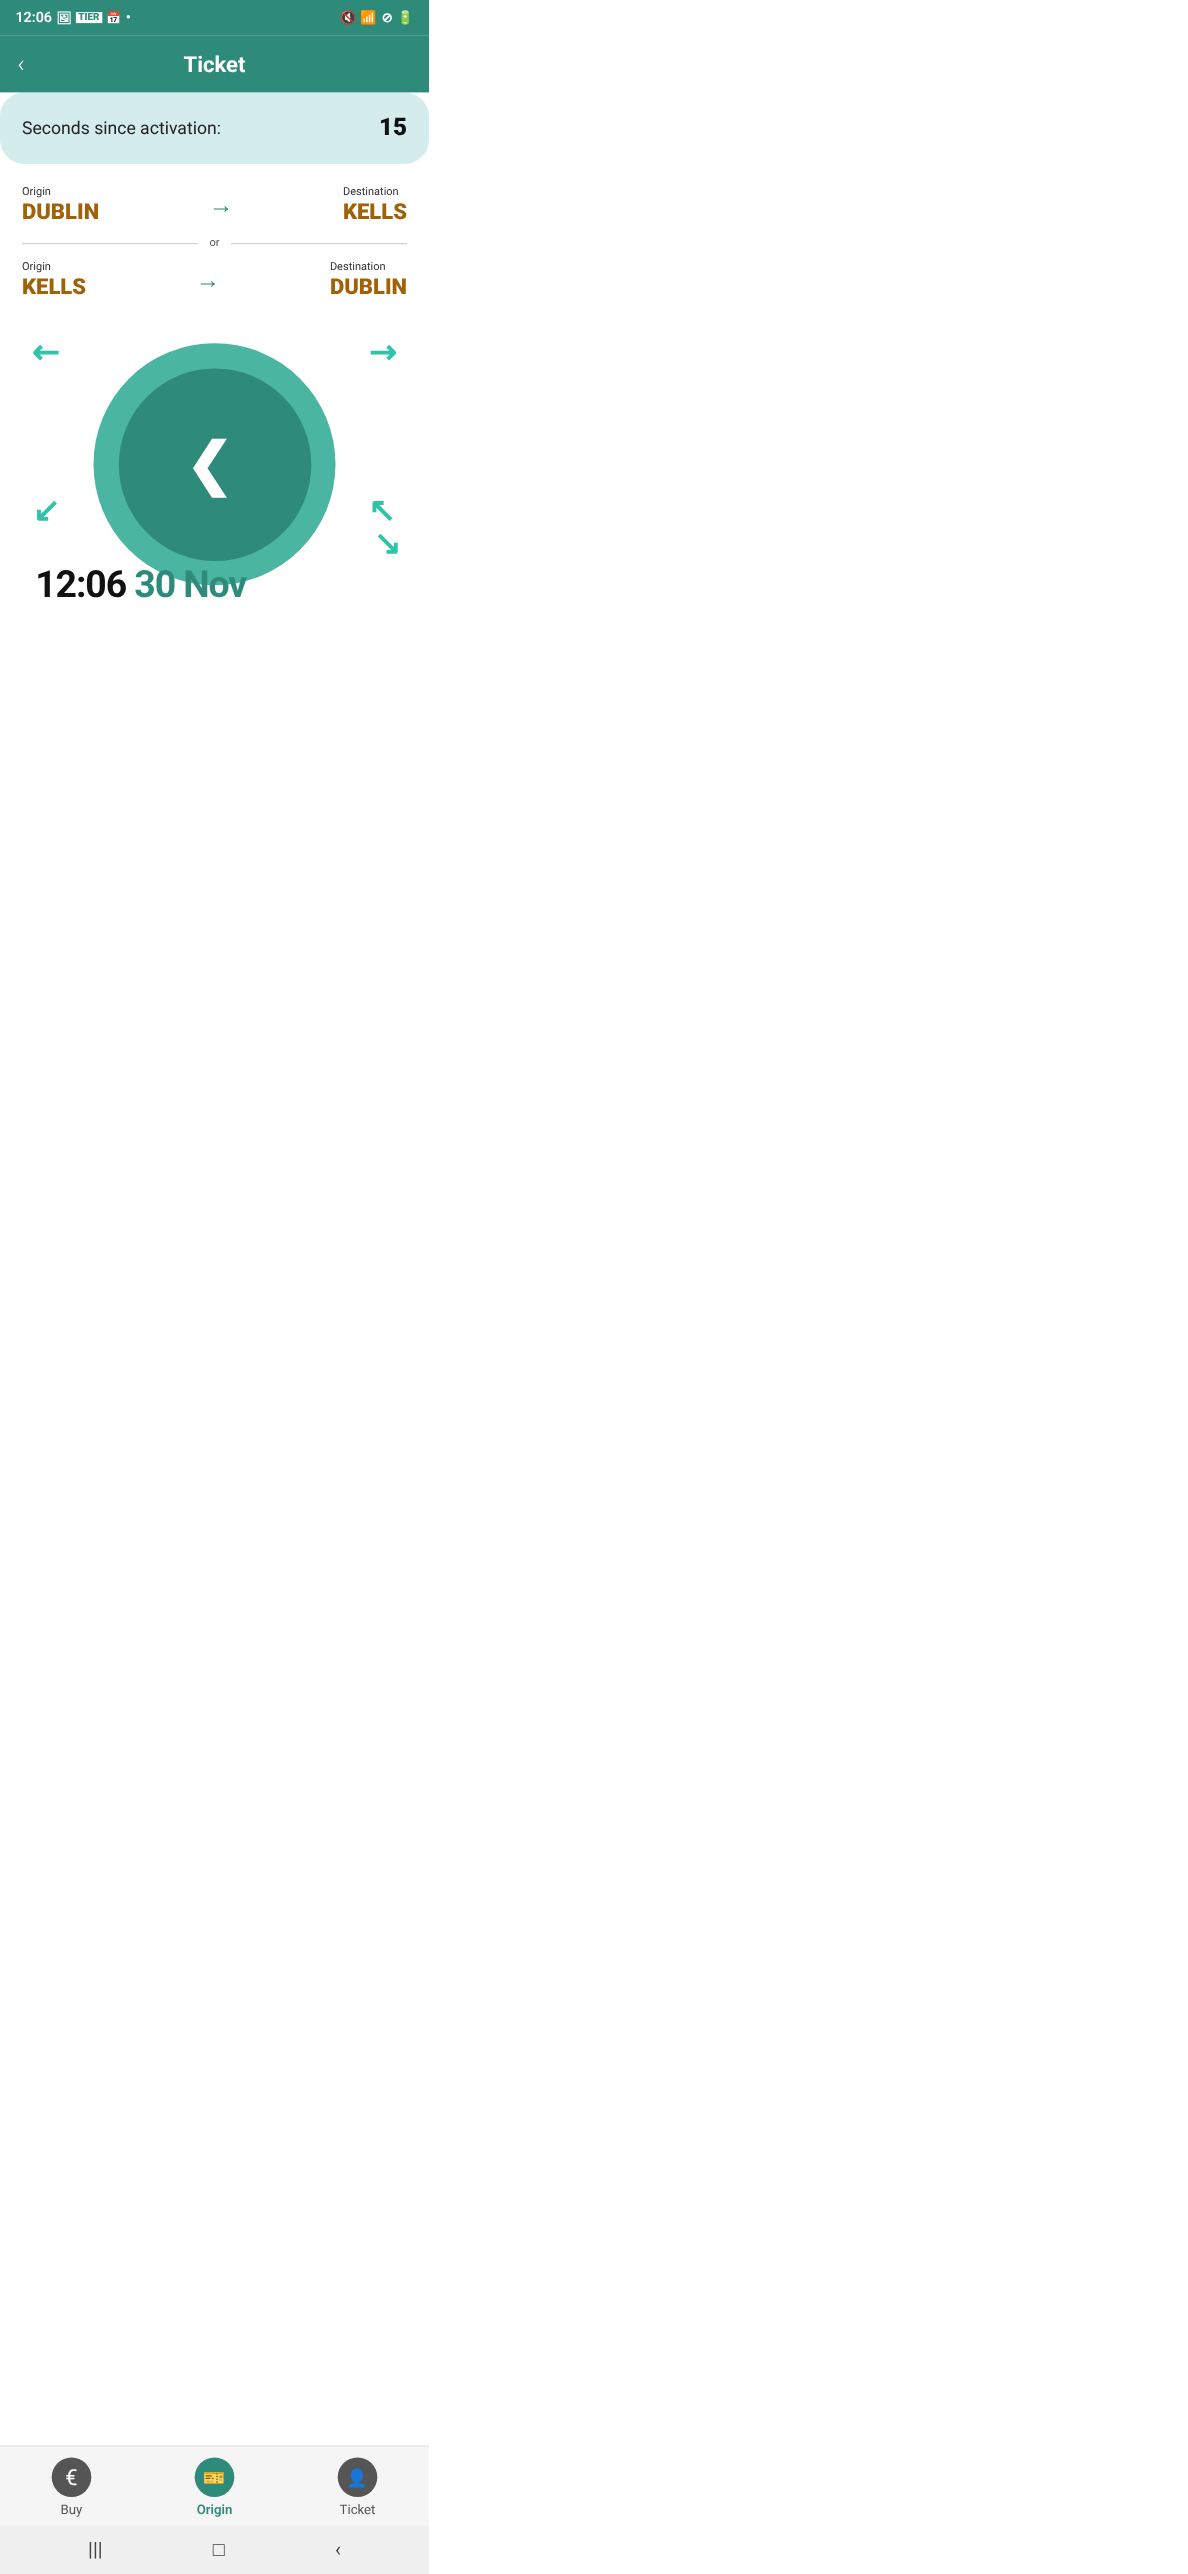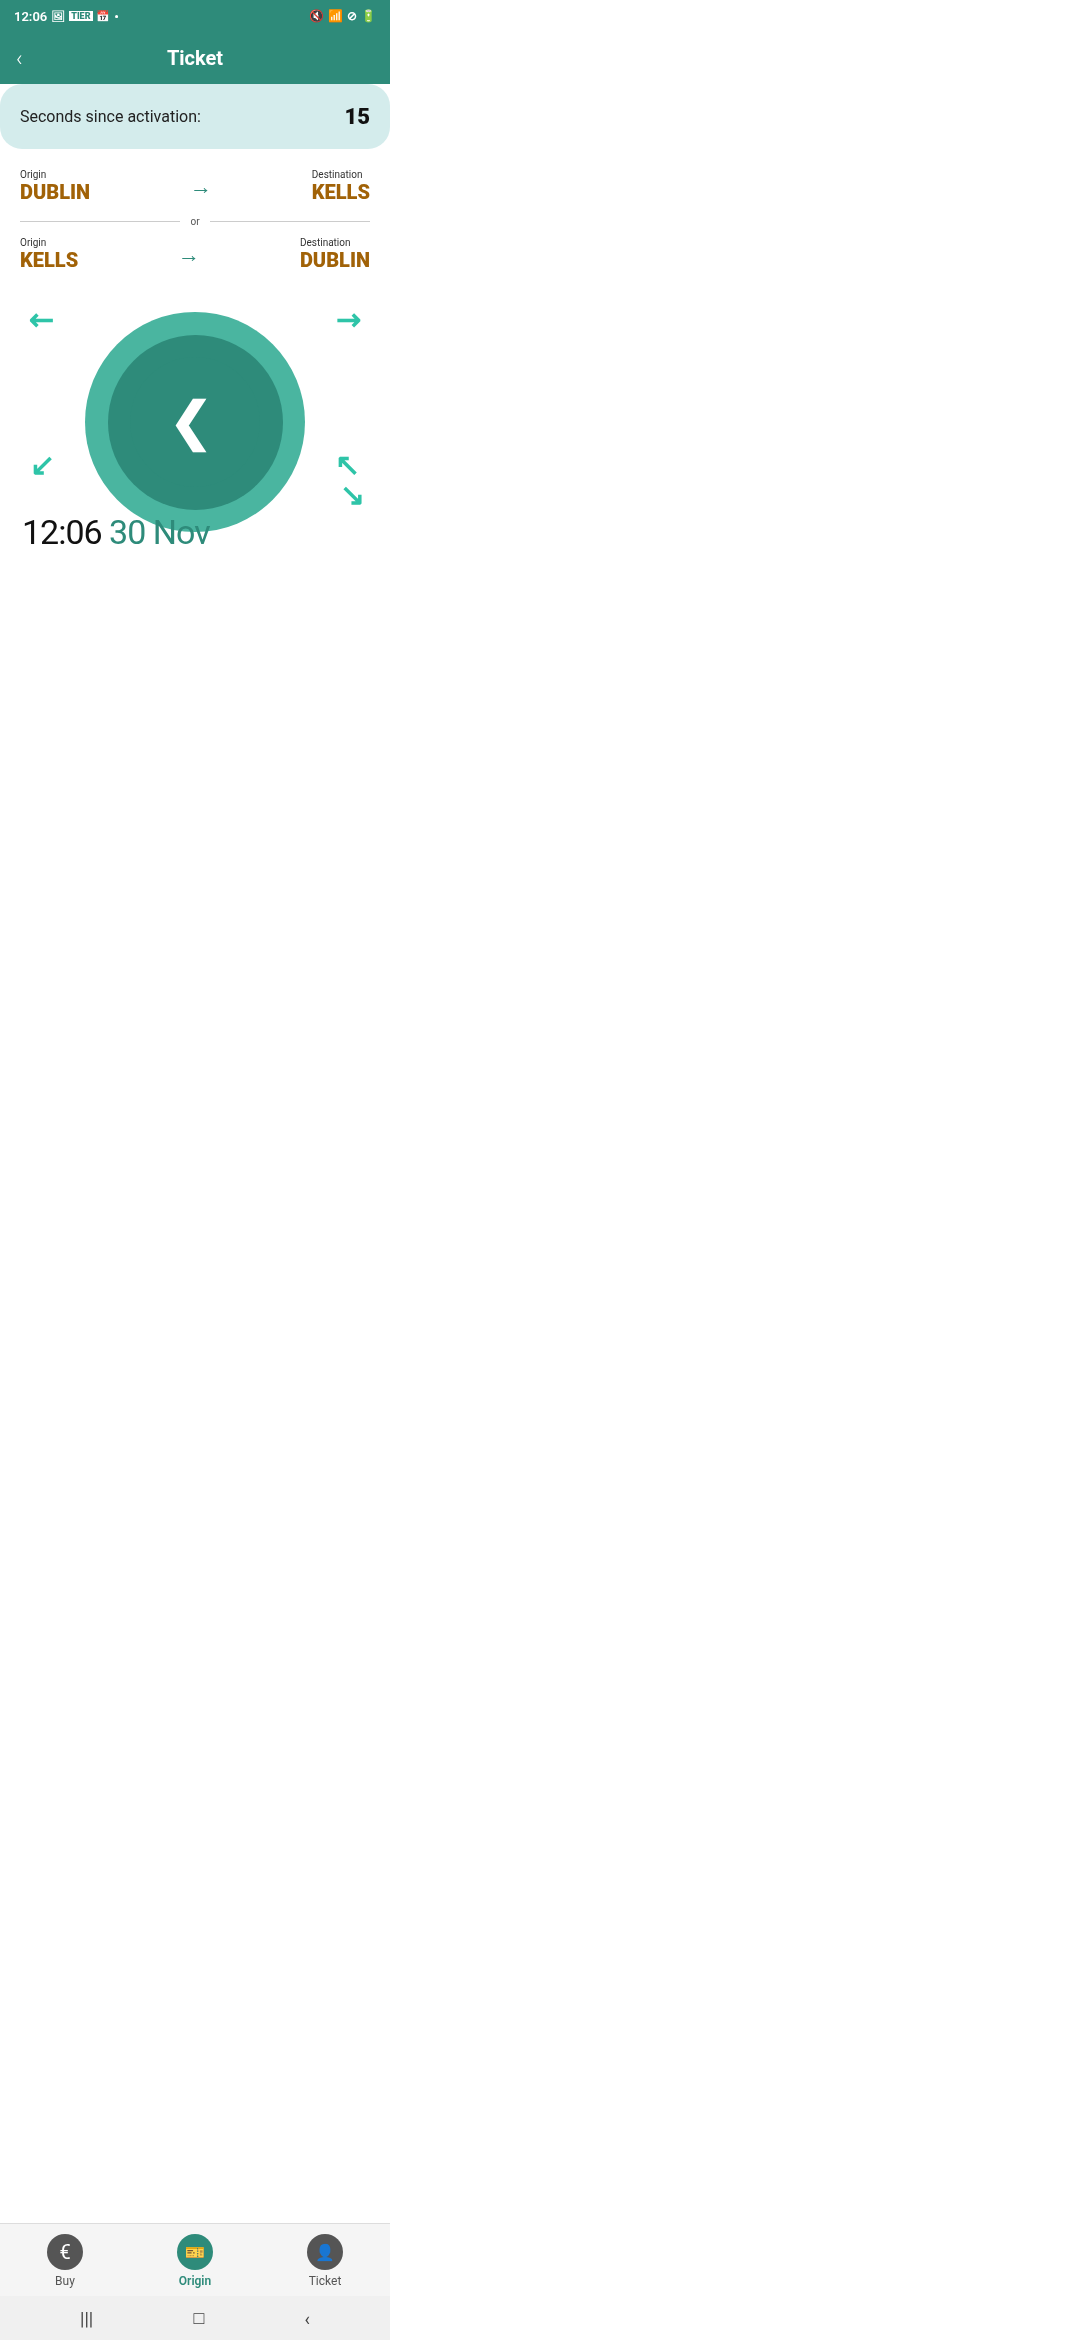--- a/index.html
+++ b/index.html
@@ -207,23 +207,23 @@
       font-size: 52px;
       font-weight: 900;
       margin-left: -8px;
       line-height: 1;
     }
 
     
     .timestamp {
       position: absolute;
       bottom: 0;
-      left: 2px;
+      left: 12px;
       font-size: 34px;
-      font-weight: 400;
+      font-weight: 700;
       color: #111;
       letter-spacing: -1px;
     }
 
     
     .bottom-nav {
       position: fixed;
       bottom: 44px;
       left: 0;
       width: 390px;

